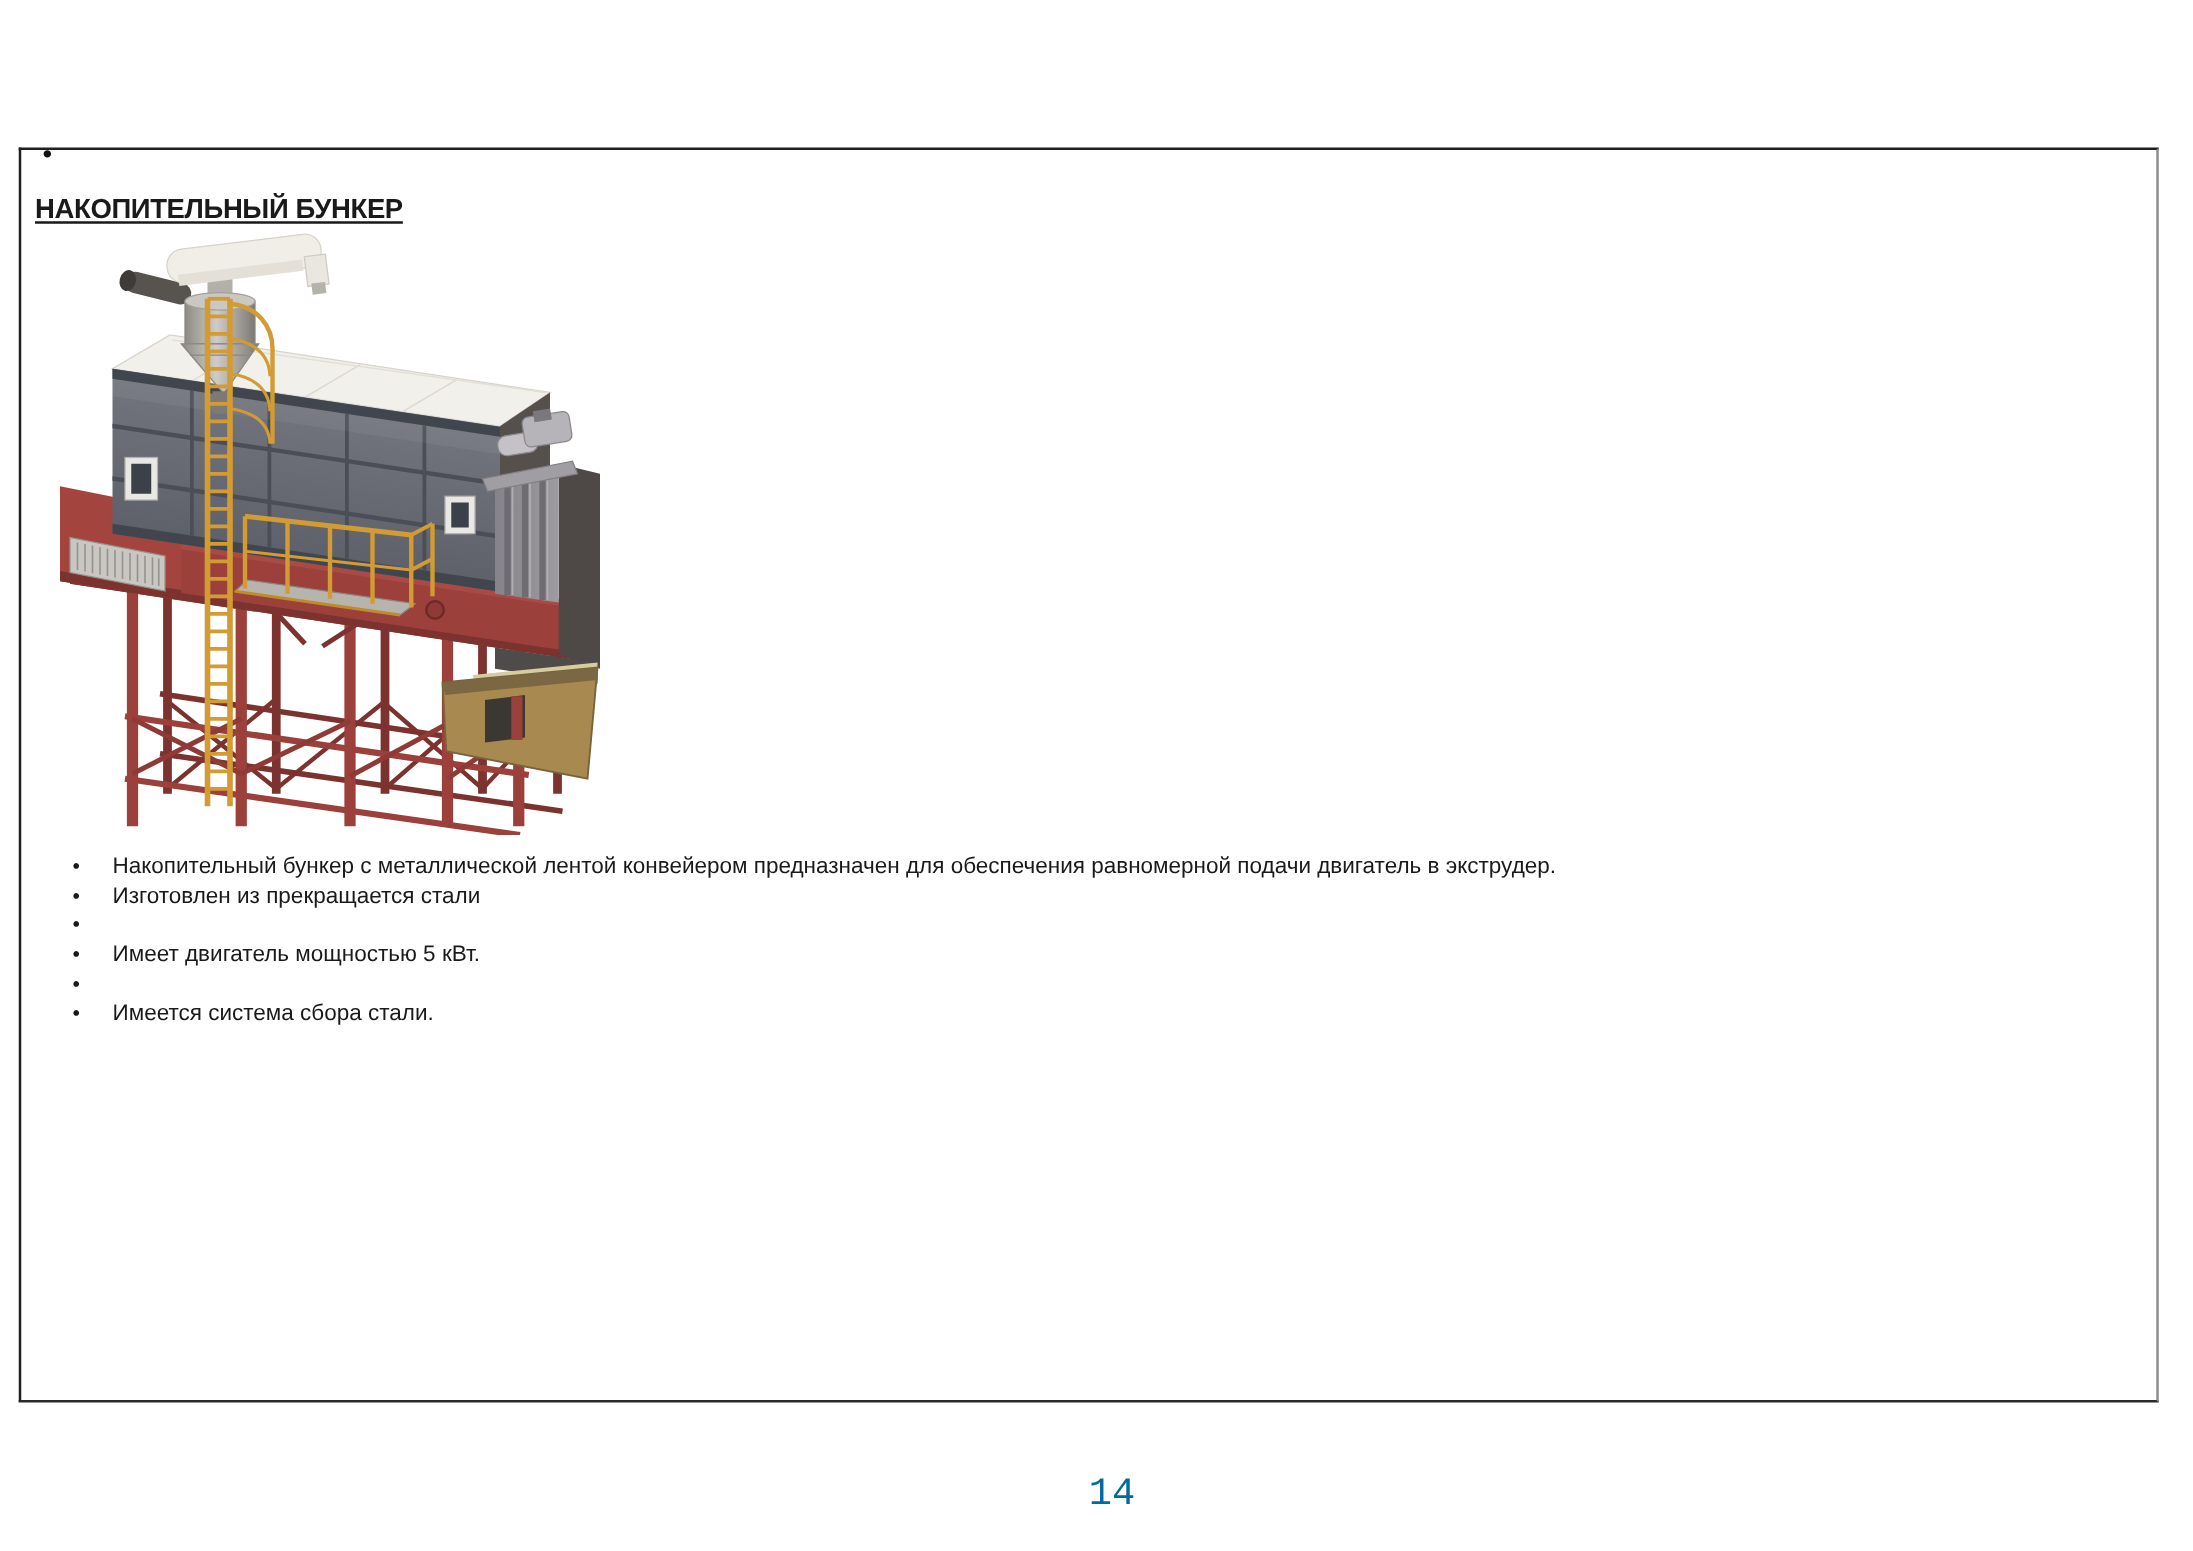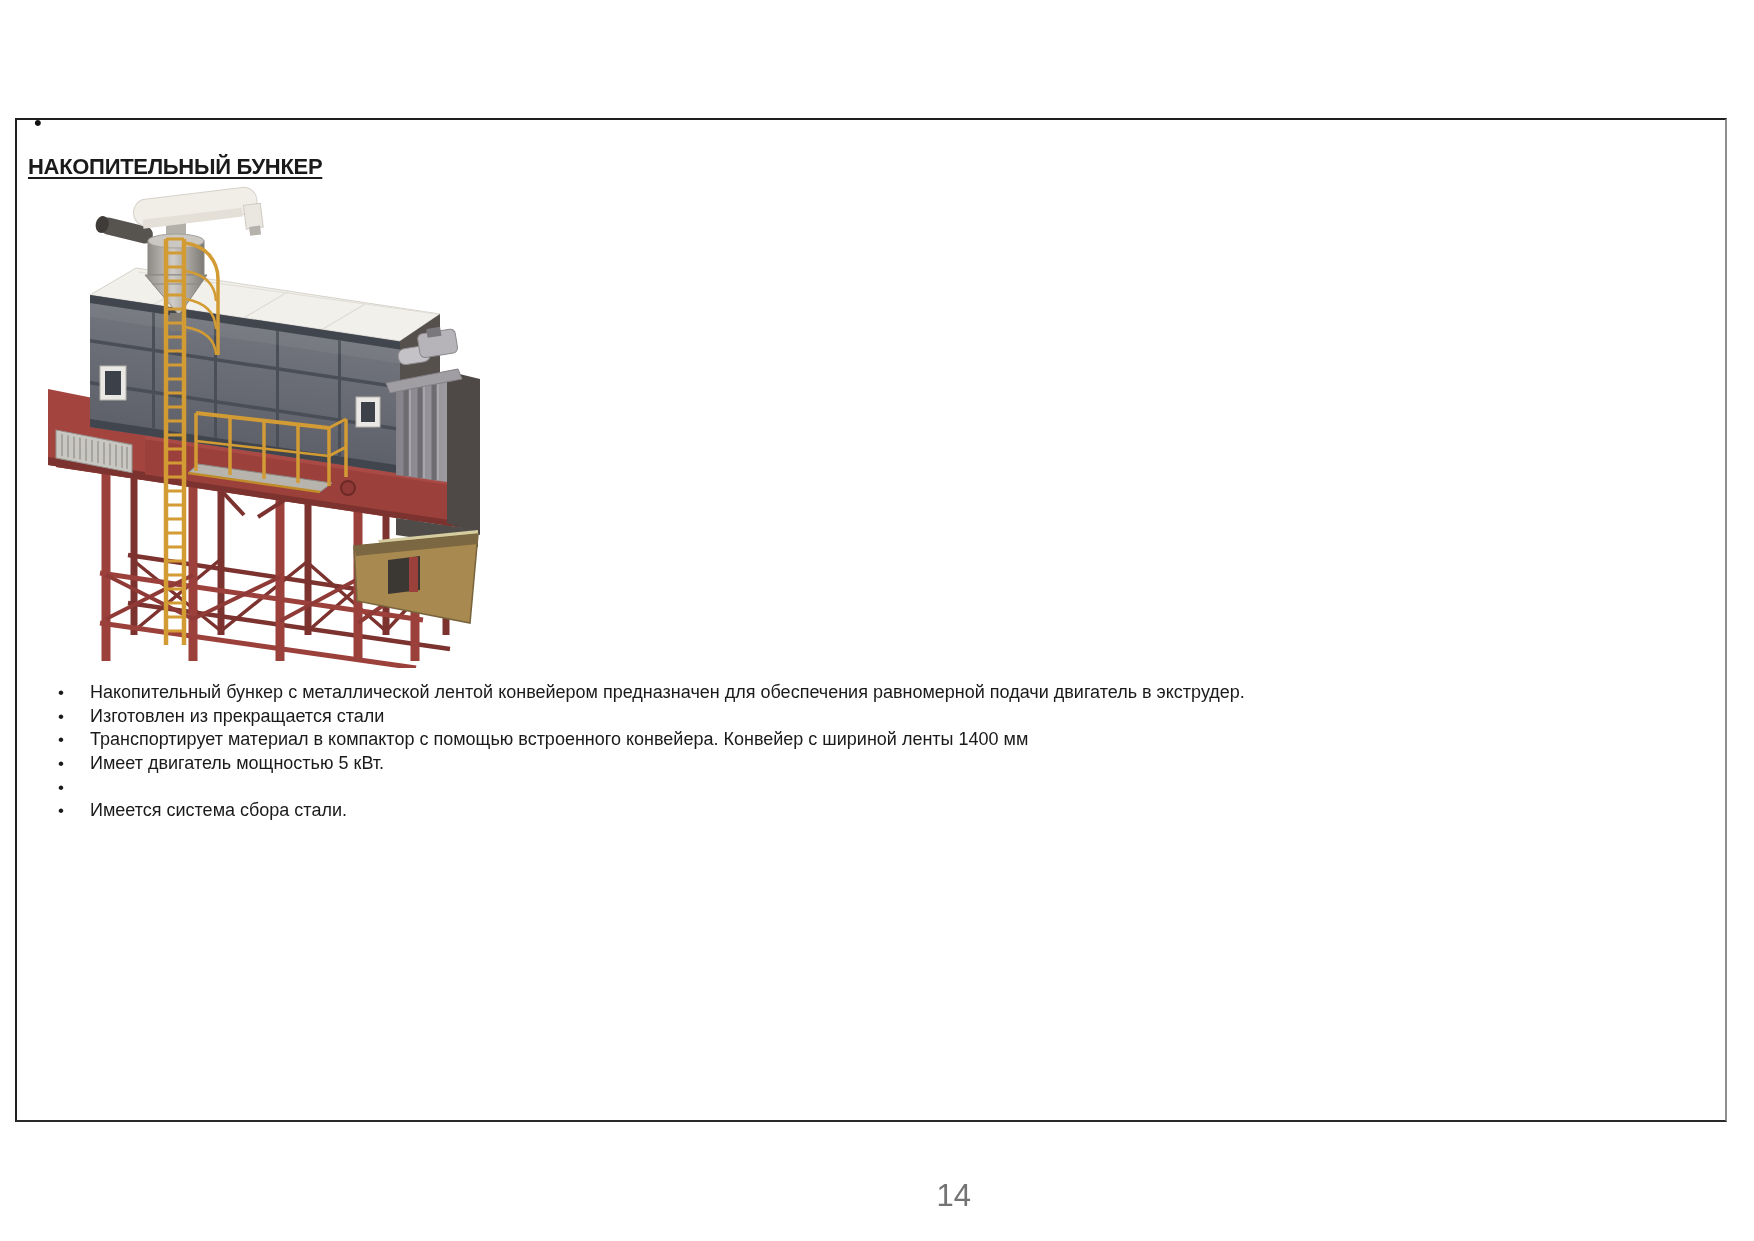--- a/index.html
+++ b/index.html
@@ -30,22 +30,22 @@
   }
   .spec-list li{
     position:relative;height:23.7px;line-height:23.7px;font-size:18px;
     padding-left:42px;white-space:nowrap;
   }
   .spec-list .marker{
     position:absolute;left:10px;top:0;font-size:17px;
   }
   .spec-list b{font-weight:normal;}
   .page-number{
-    position:absolute;left:871px;top:1178px;width:100px;text-align:right;
-    font-family:Liberation Sans, sans-serif;font-size:31px;color:#737373;
+    position:absolute;left:871px;top:1178px;width:100px;text-align:left;
+    font-family:Liberation Mono, monospace;font-size:31px;color:#0369a1;
   }
 </style>
 </head>
 <body>
 
 <div class="page">
 
   <div class="frame"></div>
 
   <span class="top-bullet">•</span>
@@ -189,21 +189,21 @@
   </figure>
 
   <ul class="spec-list">
     <li>
       <span class="marker">•</span><span>Накопительный бункер </span><b>с металлической лентой</b><span> конвейером предназначен для обеспечения равномерной подачи двигатель в экструдер.</span>
     </li>
     <li>
       <span class="marker">•</span><span>Изготовлен из прекращается стали</span><b></b><span></span>
     </li>
     <li>
-      <span class="marker">•</span><span>Транспортирует материал в компактор с помощью встроенного конвейера. Конвейер с шириной ленты 1400 мм</span><b></b><span></span>
+      <span class="marker">•</span><b></b><span></span>
     </li>
     <li>
       <span class="marker">•</span><span>Имеет двигатель мощностью 5 кВт.</span><b></b><span></span>
     </li>
     <li>
       <span class="marker">•</span><b></b><span></span>
     </li>
     <li>
       <span class="marker">•</span><span>Имеется система сбора стали.</span><b></b><span></span>
     </li>

